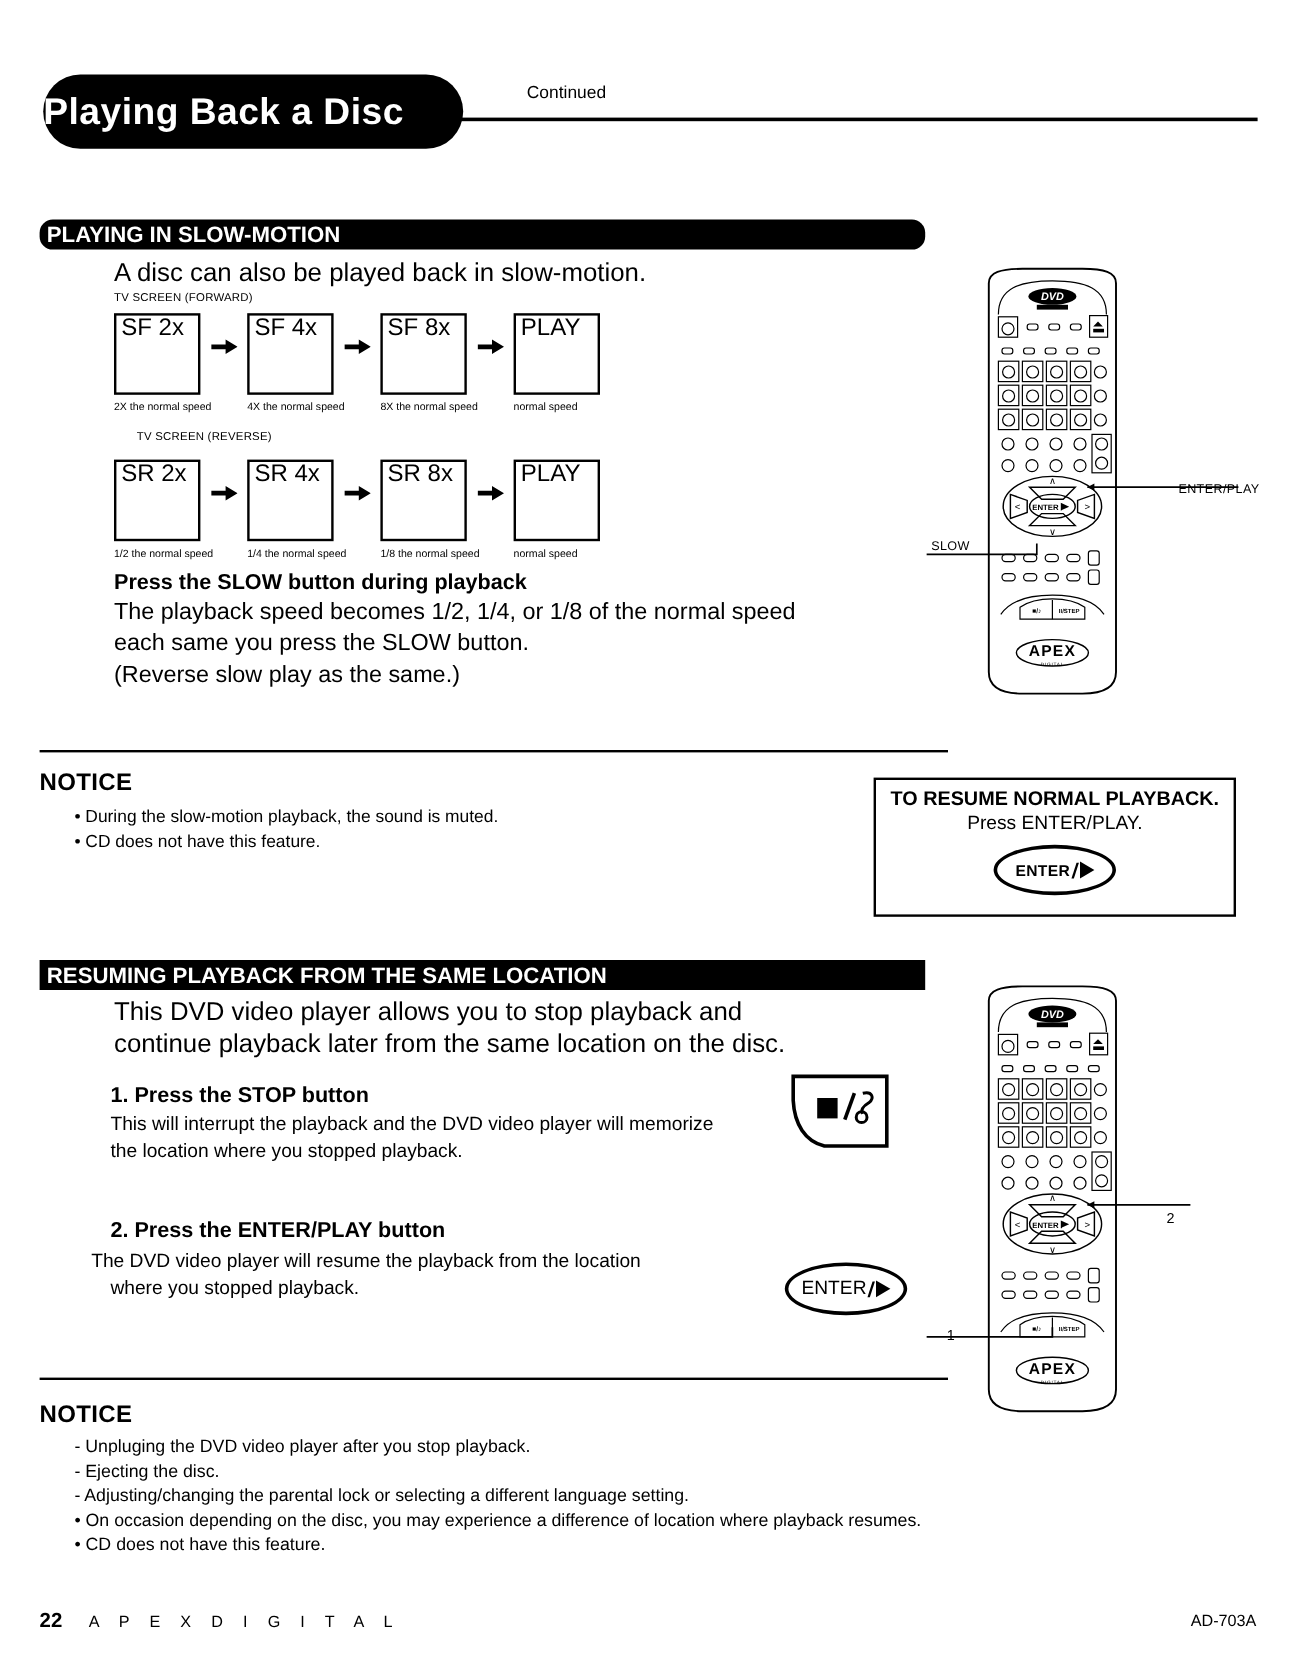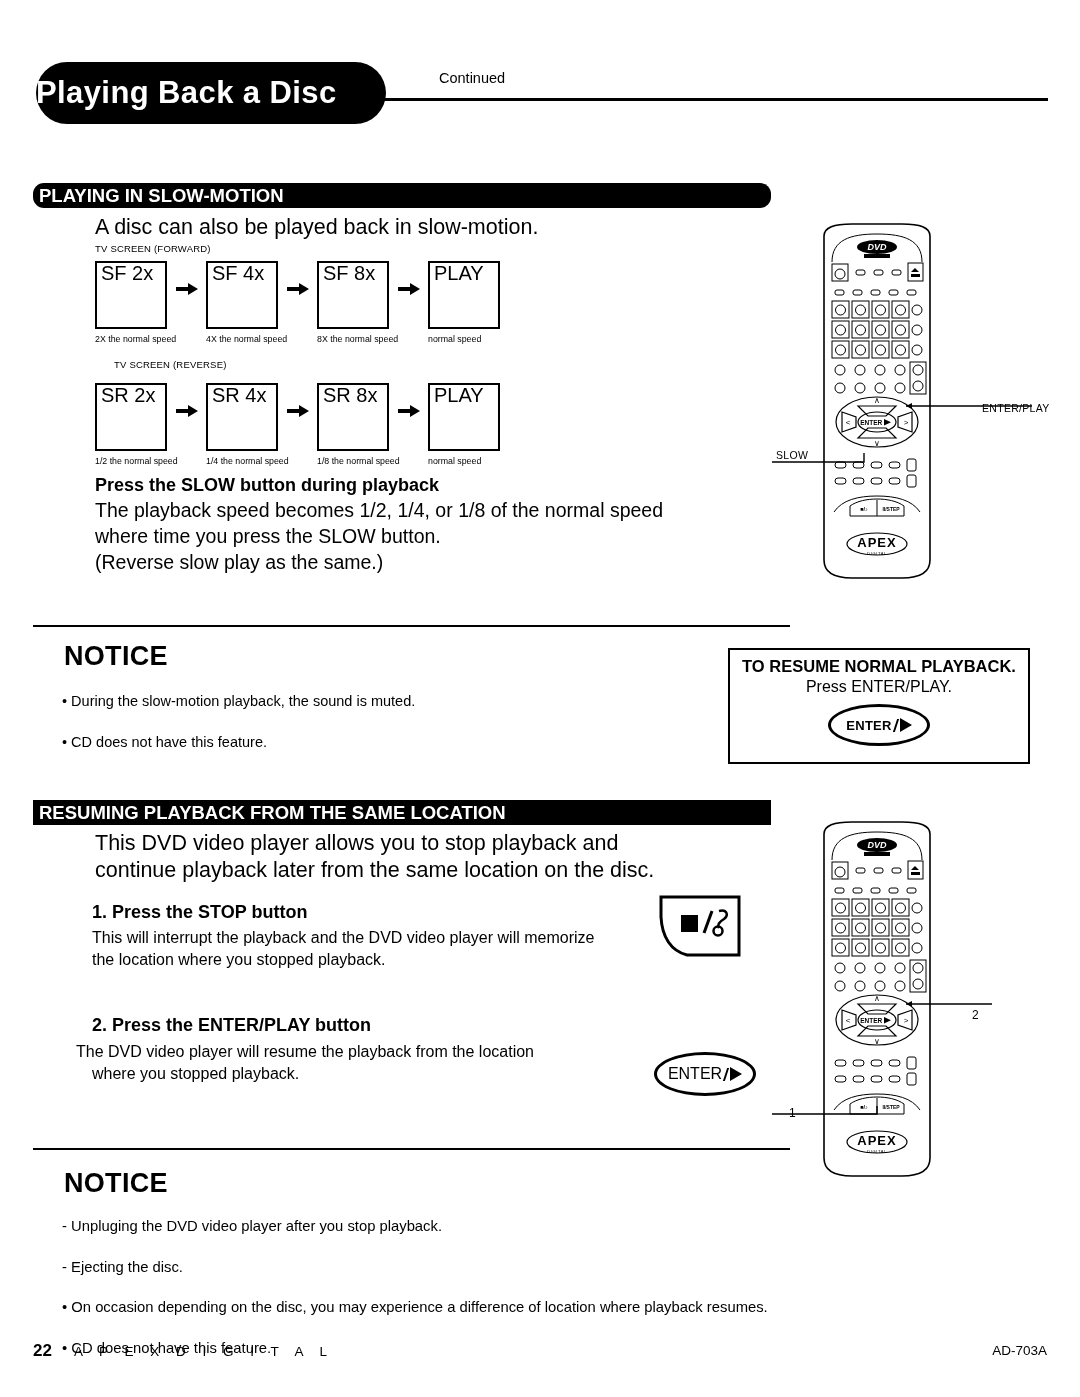--- a/index.html
+++ b/index.html
@@ -144,31 +144,30 @@
   
   .hrule {
     position: absolute;
     background: #000000;
     height: 2px;
   }
 
   
   .notice-title {
     position: absolute;
-    font-size: 27px;
+    font-size: 20px;
     font-weight: bold;
     letter-spacing: 0.3px;
-    margin-left: 31px;
   }
   .notice-list {
     position: absolute;
     font-size: 14.5px;
     line-height: 21px;
   }
-  .notice-list .li { white-space: nowrap; margin-top: 20px; }
+  .notice-list .li { white-space: nowrap; }
 
   
   .resume-box {
     position: absolute;
     left: 728px; top: 648px;
     width: 302px; height: 116px;
     border: 2px solid #000000;
     box-sizing: border-box;
     background: #ffffff;
     text-align: center;
@@ -359,21 +358,21 @@
     <div class="screen-cell">
       <div class="screen-box">
           <span class="scr-txt">PLAY</span>
         </div>
       <div class="screen-caption">normal speed</div>
     </div>
   </div>
 
   <div class="bold-lead" style="left:95px; top:475px;">Press the SLOW button during playback</div>
   <div class="body-copy" style="left:95px; top:497px;">The playback speed becomes 1/2, 1/4, or 1/8 of the normal speed</div>
-  <div class="body-copy" style="left:95px; top:523px;">where time you press the SLOW button.</div>
+  <div class="body-copy" style="left:95px; top:523px;">each same you press the SLOW button.</div>
   <div class="body-copy" style="left:95px; top:549px;">(Reverse slow play as the same.)</div>
 
   <div class="hrule" style="left:33px; top:625px; width:757px;"></div>
   <div class="notice-title" style="left:33px; top:641px;">NOTICE</div>
   <div class="notice-list" style="left:62px; top:671px;">
     <div class="li">• During the slow-motion playback, the sound is muted.</div>
     <div class="li">• CD does not have this feature.</div>
   </div>
 
   <div class="resume-box">
@@ -410,20 +409,21 @@
     <span class="eo-txt">ENTER</span>
     <span class="slash"></span>
     <span class="tri-right"></span>
   </div>
 
   <div class="hrule" style="left:33px; top:1148px; width:757px;"></div>
   <div class="notice-title" style="left:33px; top:1168px;">NOTICE</div>
   <div class="notice-list" style="left:62px; top:1196px; font-size:14.8px; line-height:20.5px;">
     <div class="li">- Unpluging the DVD video player after you stop playback.</div>
     <div class="li">- Ejecting the disc.</div>
+    <div class="li">- Adjusting/changing the parental lock or selecting a different language setting.</div>
     <div class="li">• On occasion depending on the disc, you may experience a difference of location where playback resumes.</div>
     <div class="li">• CD does not have this feature.</div>
   </div>
 
   <div class="remote-wrap" id="remote-1">
     <svg width="130" height="360" viewBox="0 0 130 360">
 
       <path d="M12 14 C12 5 22 2 40 2 L90 2 C108 2 118 5 118 14 L118 338 C118 350 108 356 90 356 L40 356 C22 356 12 350 12 338 Z" fill="#ffffff" stroke="#000000" stroke-width="1.6"></path>
       <path d="M20 40 C20 18 38 12 65 12 C92 12 110 18 110 40" fill="none" stroke="#000000" stroke-width="1"></path>
 

